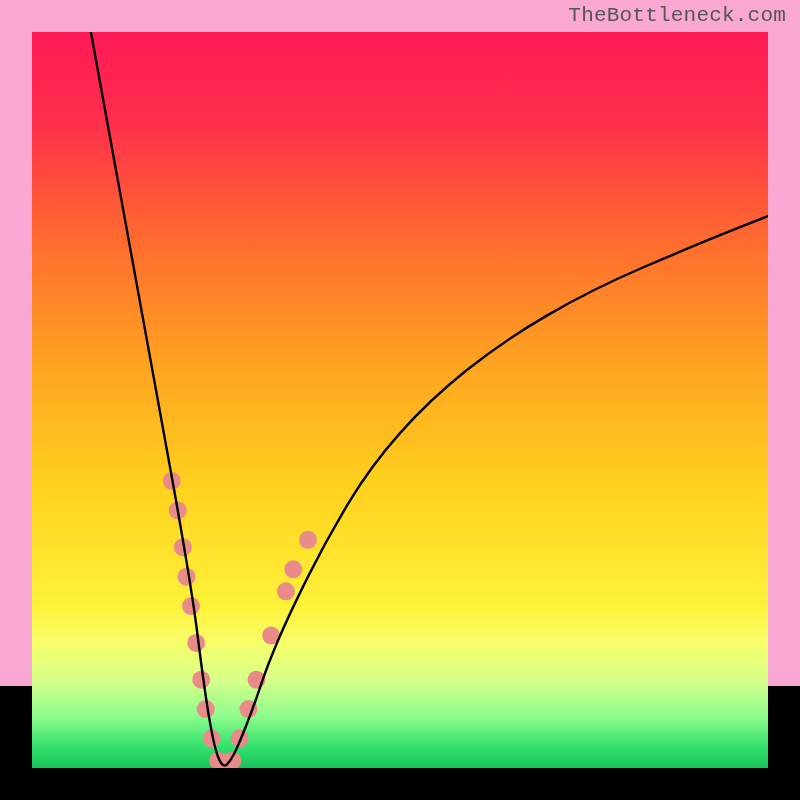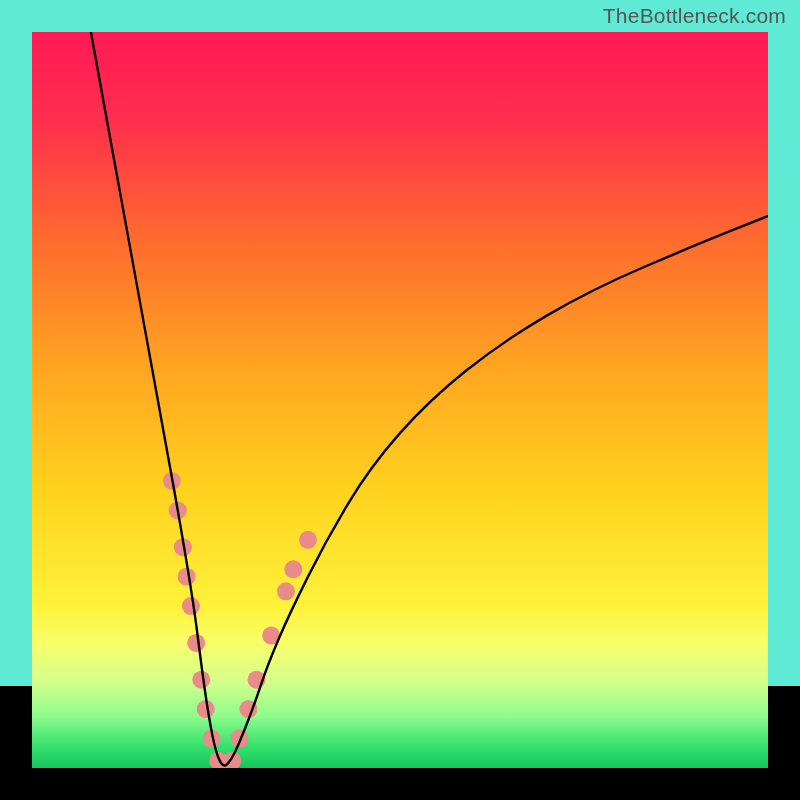--- a/index.html
+++ b/index.html
@@ -8,21 +8,22 @@
     width: 800px;
     height: 800px;
     overflow: hidden;
     background: #000;
     font-family: Arial, Helvetica, sans-serif;
   }
   .frame {
     position: relative;
     width: 800px;
     height: 686px;
-    background: #5eead4;
+    background: #f9a8d4;
+    font-family: Liberation Mono, monospace;
   }
   .watermark {
     position: absolute;
     top: 4px;
     right: 14px;
     color: #555;
     font-size: 21px;
     font-weight: 500;
     letter-spacing: 0.2px;
     z-index: 50;

